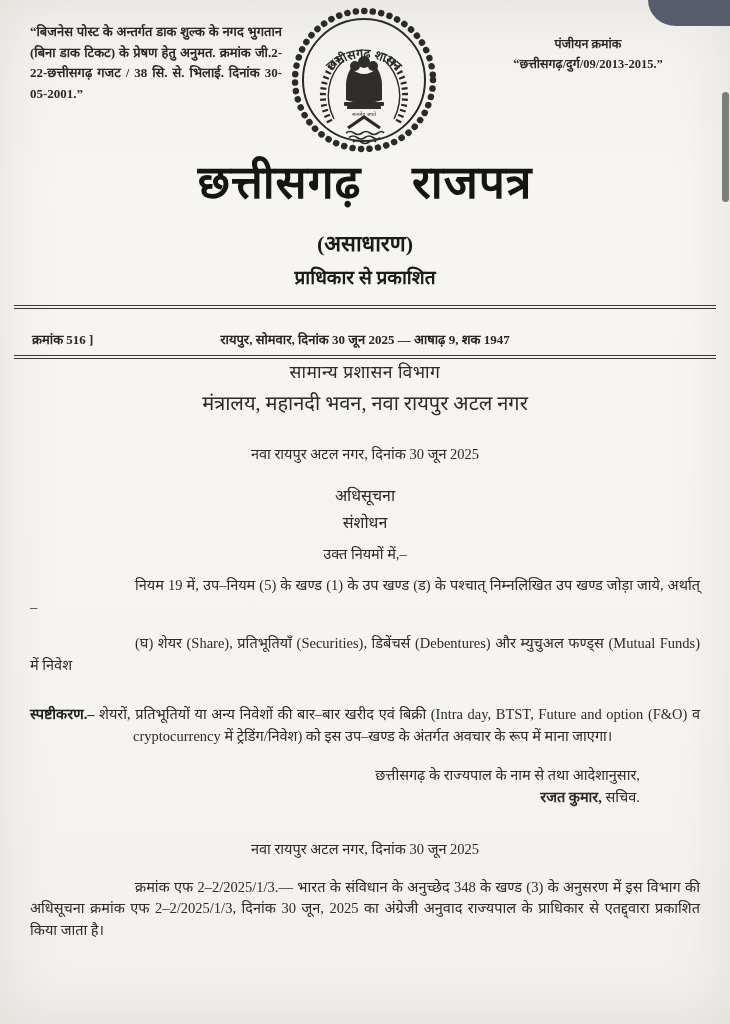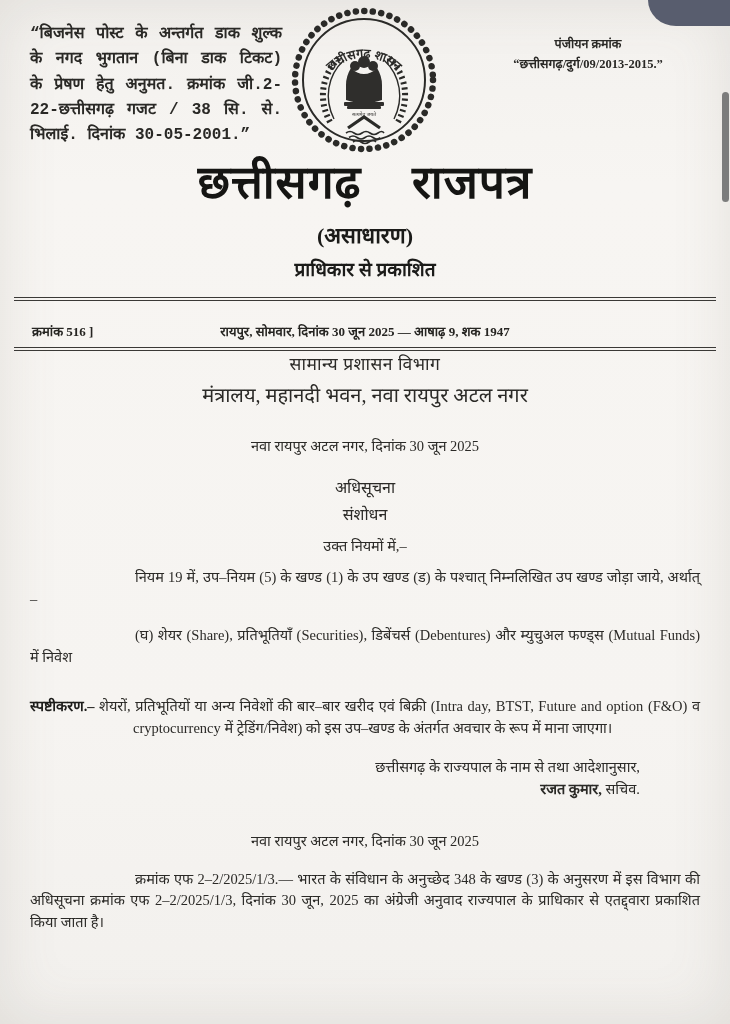--- a/index.html
+++ b/index.html
@@ -11,37 +11,36 @@
   .screen{
     position:relative; width:730px; height:1024px; overflow:hidden;
     background:linear-gradient(180deg,#f3f1ee 0%,#f7f5f2 18%,#f6f4f1 70%,#f2f0ed 100%);
     box-shadow:inset 0 0 60px rgba(110,104,92,0.14);
     color:#242320;
   }
   
   .header-top{ position:relative; height:156px; }
   .postal-note{
     position:absolute; left:30px; top:22px; width:252px;
-    font-size:16px; font-weight:bold; line-height:1.58; color:#2a2926;
+    font-size:13px; font-weight:bold; line-height:1.58; color:#2a2926;
     text-align:justify;
-    font-family:Liberation Mono, monospace;
   }
   .registration{
     position:absolute; left:462px; top:34px; width:252px;
     font-size:12.5px; font-weight:bold; text-align:center; color:#2a2926; line-height:1.6;
   }
   .emblem-wrap{ position:absolute; left:288px; top:4px; width:152px; height:152px; }
   .emblem-wrap svg{ display:block; opacity:0.92; }
   
   .gazette-title{
     text-align:center; font-size:46px; font-weight:bold; letter-spacing:1px;
     word-spacing:38px; color:#151513; margin-top:2px; line-height:1.1;
   }
   .gazette-subtitle{
-    text-align:center; font-size:22px; font-weight:bold; color:#1b1b19; margin-top:10px;
+    text-align:center; font-size:22px; font-weight:bold; color:#1b1b19; margin-top:18px;
   }
   .gazette-published{
     text-align:center; font-size:19px; font-weight:bold; color:#1b1b19; margin-top:7px;
   }
   
   .issue-band{ margin:15px 14px 0 14px; }
   .double-rule{ height:4px; border-top:1px solid #3a3936; border-bottom:1px solid #3a3936; }
   .issue-row{ position:relative; height:30px; line-height:30px; font-size:13px; font-weight:bold; color:#262522; }
   .issue-number{ position:absolute; left:18px; top:0; }
   .issue-dateline{ display:block; text-align:center;margin-top:16px; }

